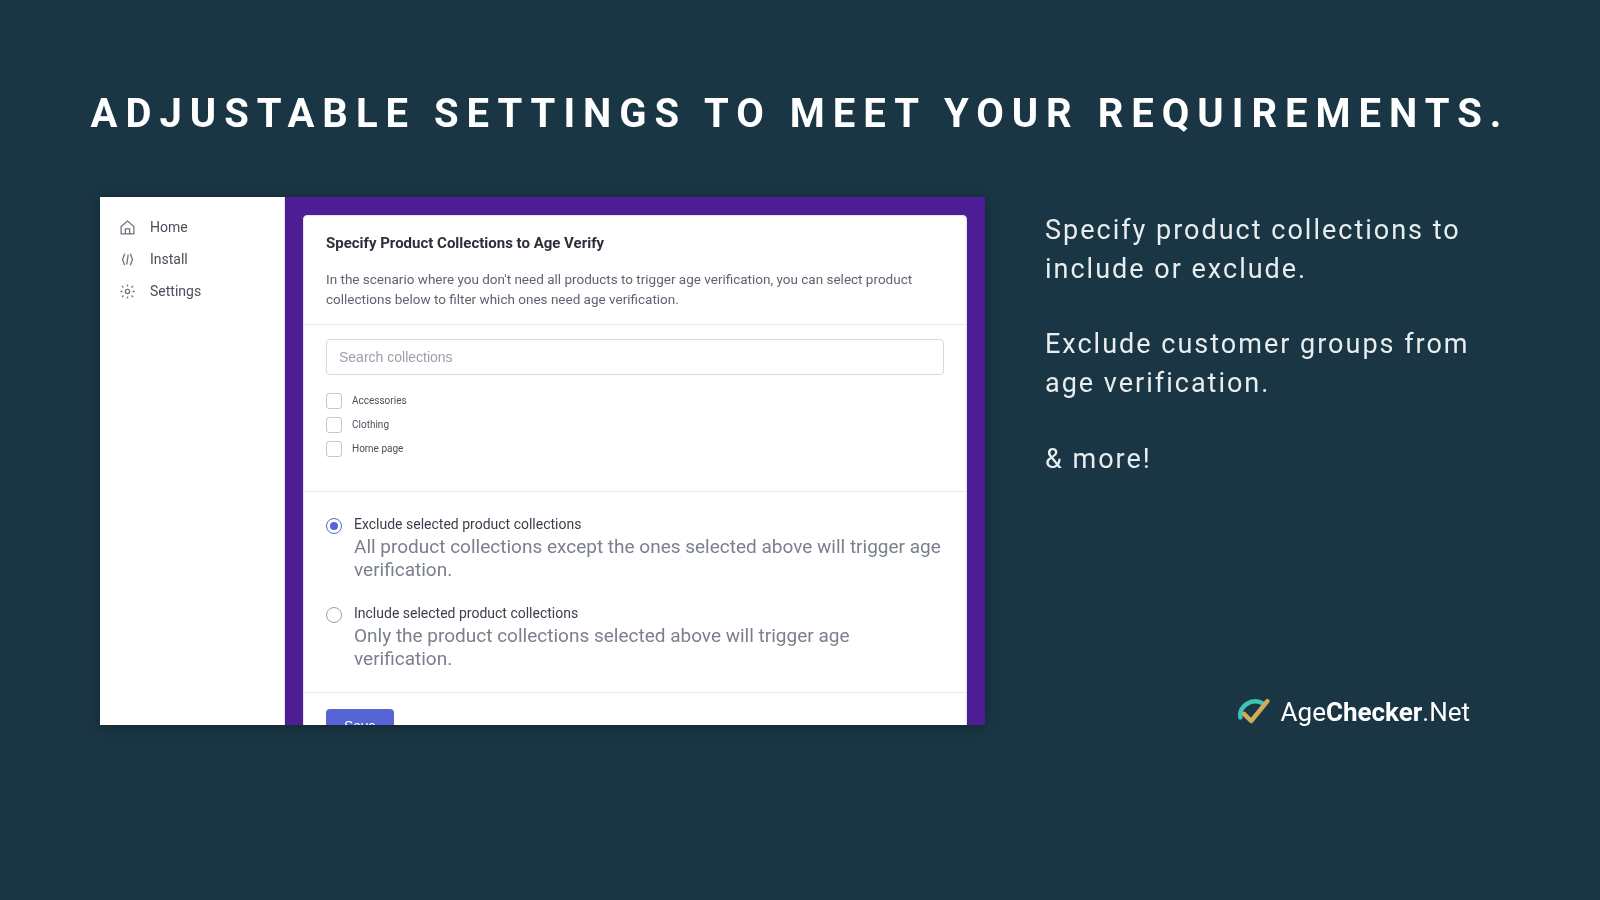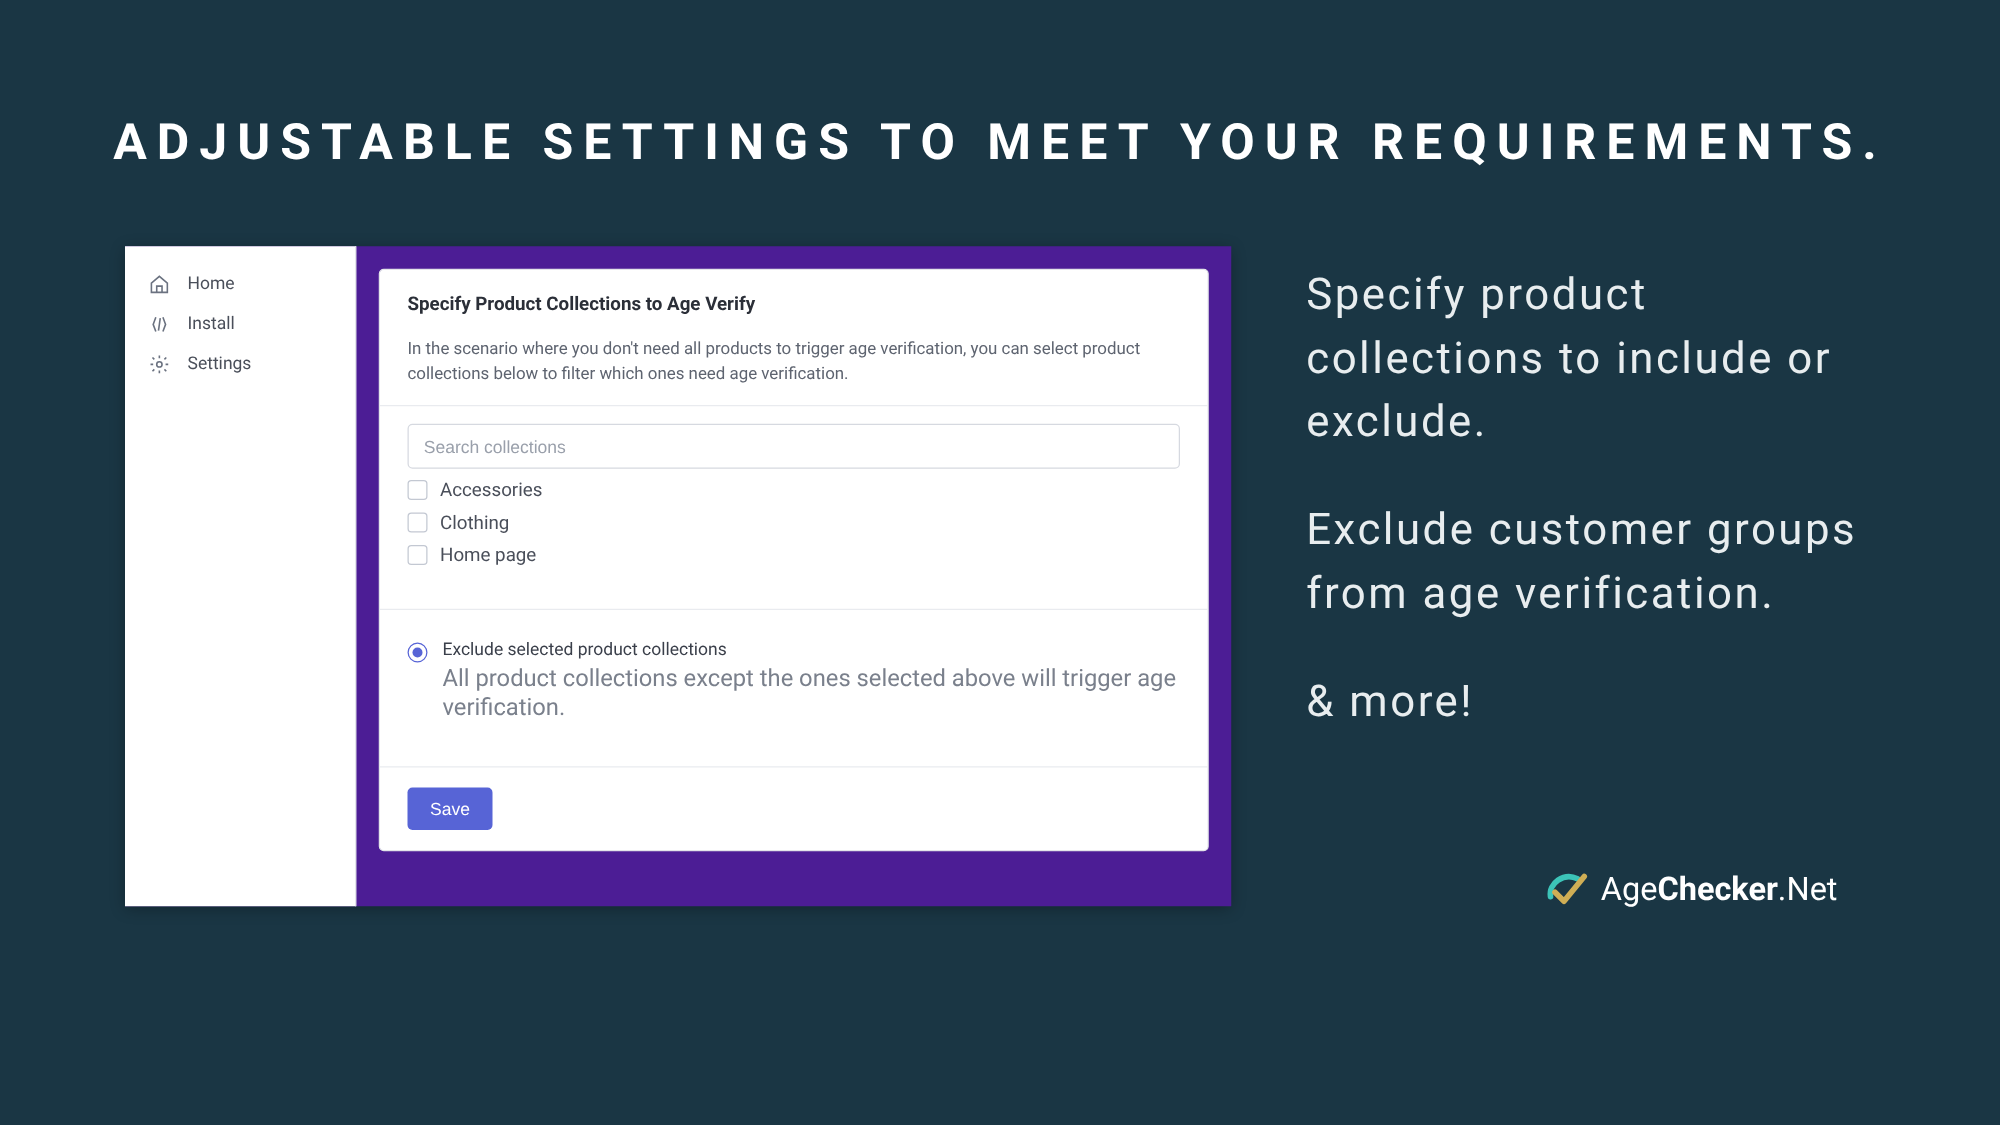--- a/index.html
+++ b/index.html
@@ -75,29 +75,29 @@
     border-top: 1px solid #e9ebef;
     padding: 14px 22px 30px 22px;
   }
   .search-input {
     width: 100%;
     border: 1px solid #d6d9e0;
     border-radius: 4px;
     padding: 9px 12px;
     font-size: 14px;
     color: #333;
-    margin-bottom: 4px;
+    margin-bottom: 14px;
   }
   .search-input::placeholder { color: #9aa0ab; }
   .check-item {
     display: flex;
     align-items: center;
     gap: 10px;
     padding: 4px 0;
-    font-size: 15px;
+    font-size: 10px;
     color: #4a4f5a;
   }
   .chk {
     width: 16px; height: 16px;
     border: 1.5px solid #c3c8d2;
     border-radius: 3px;
     background:#fff;
     cursor:pointer;
   }
   .card-body2 {
@@ -133,21 +133,21 @@
     color: #fff;
     border: none;
     border-radius: 4px;
     padding: 9px 18px;
     font-size: 14px;
     cursor: pointer;
   }
   .side-copy {
     flex: 1;
     padding-top: 14px;
-    font-size: 35px;
+    font-size: 27px;
     line-height: 1.45;
     letter-spacing: 2px;
     font-weight: 400;
     color: #e8edef;
   }
   .side-copy p { margin-bottom: 36px; }
   .brand {
     position: absolute;
     right: 130px;
     bottom: 170px;
@@ -224,20 +224,27 @@
             <span class="chk"></span>
             <span>Home page</span>
           </div>
         </div>
         <div class="card-body2">
           <div class="radio-item">
             <span class="radio selected"></span>
             <div>
               <div class="radio-label">Exclude selected product collections</div>
               <div class="radio-sub">All product collections except the ones selected above will trigger age verification.</div>
+            </div>
+          </div>
+          <div class="radio-item" style="padding-bottom:4px">
+            <span class="radio"></span>
+            <div>
+              <div class="radio-label">Include selected product collections</div>
+              <div class="radio-sub">Only the product collections selected above will trigger age verification.</div>
             </div>
           </div>
         </div>
         <div class="card-footer">
           <button class="save-btn">Save</button>
         </div>
       </div>
     </div>
   </div>
 

